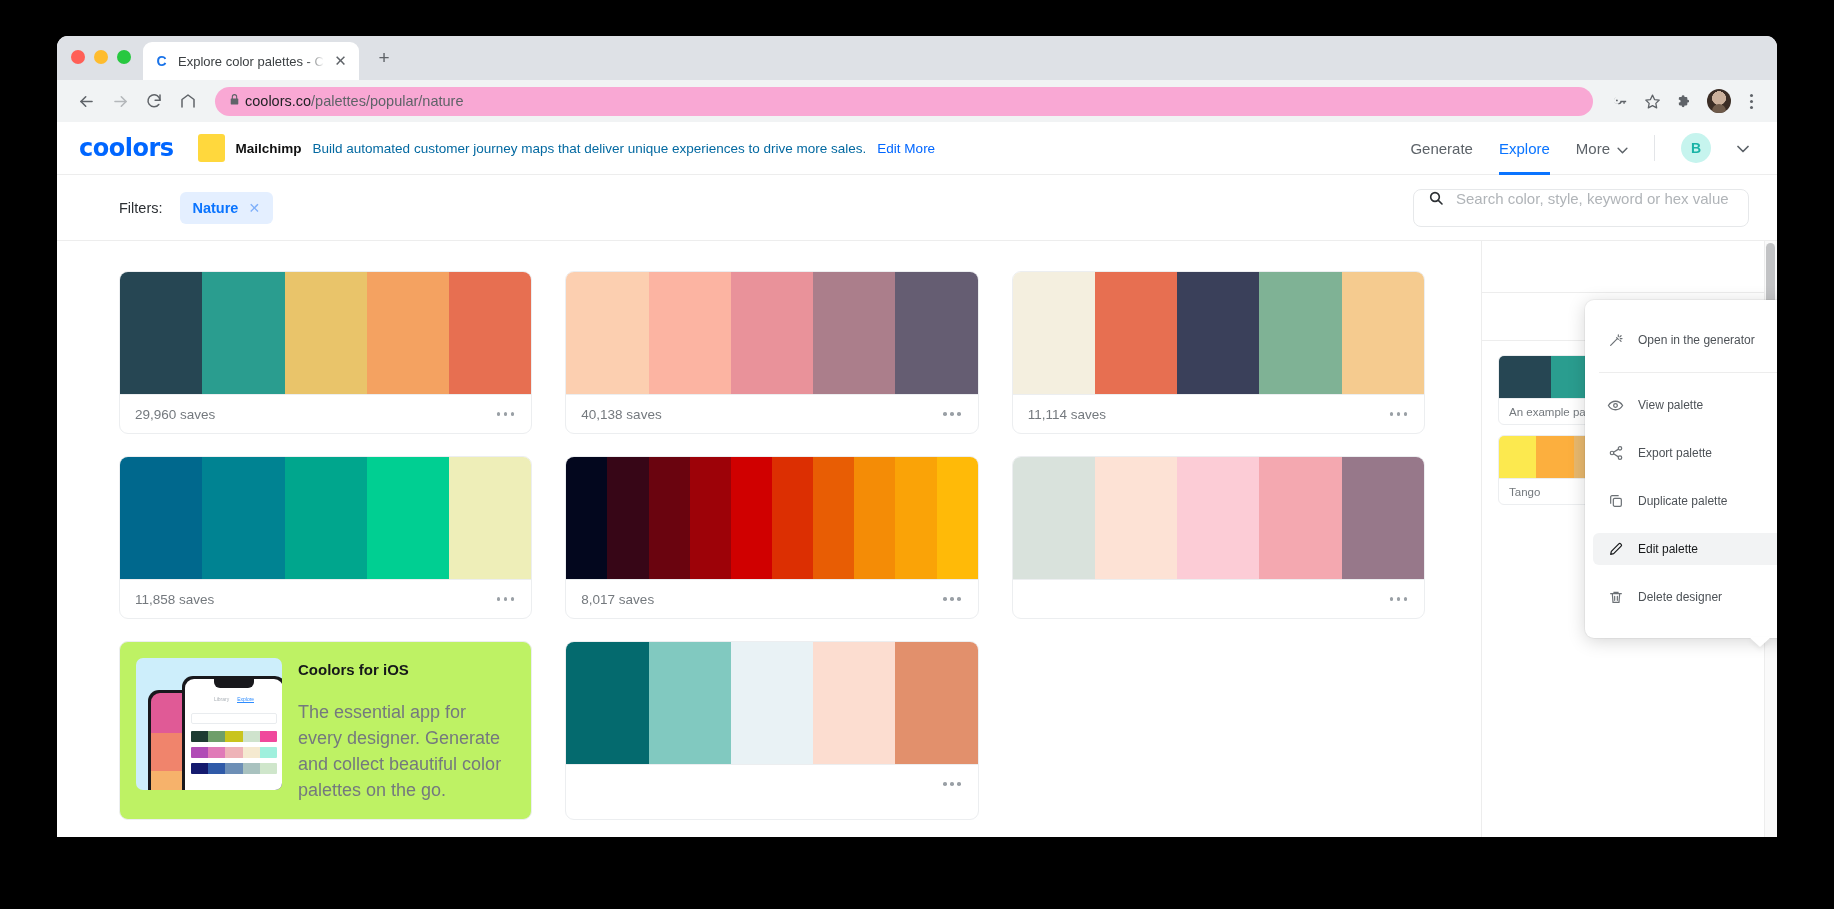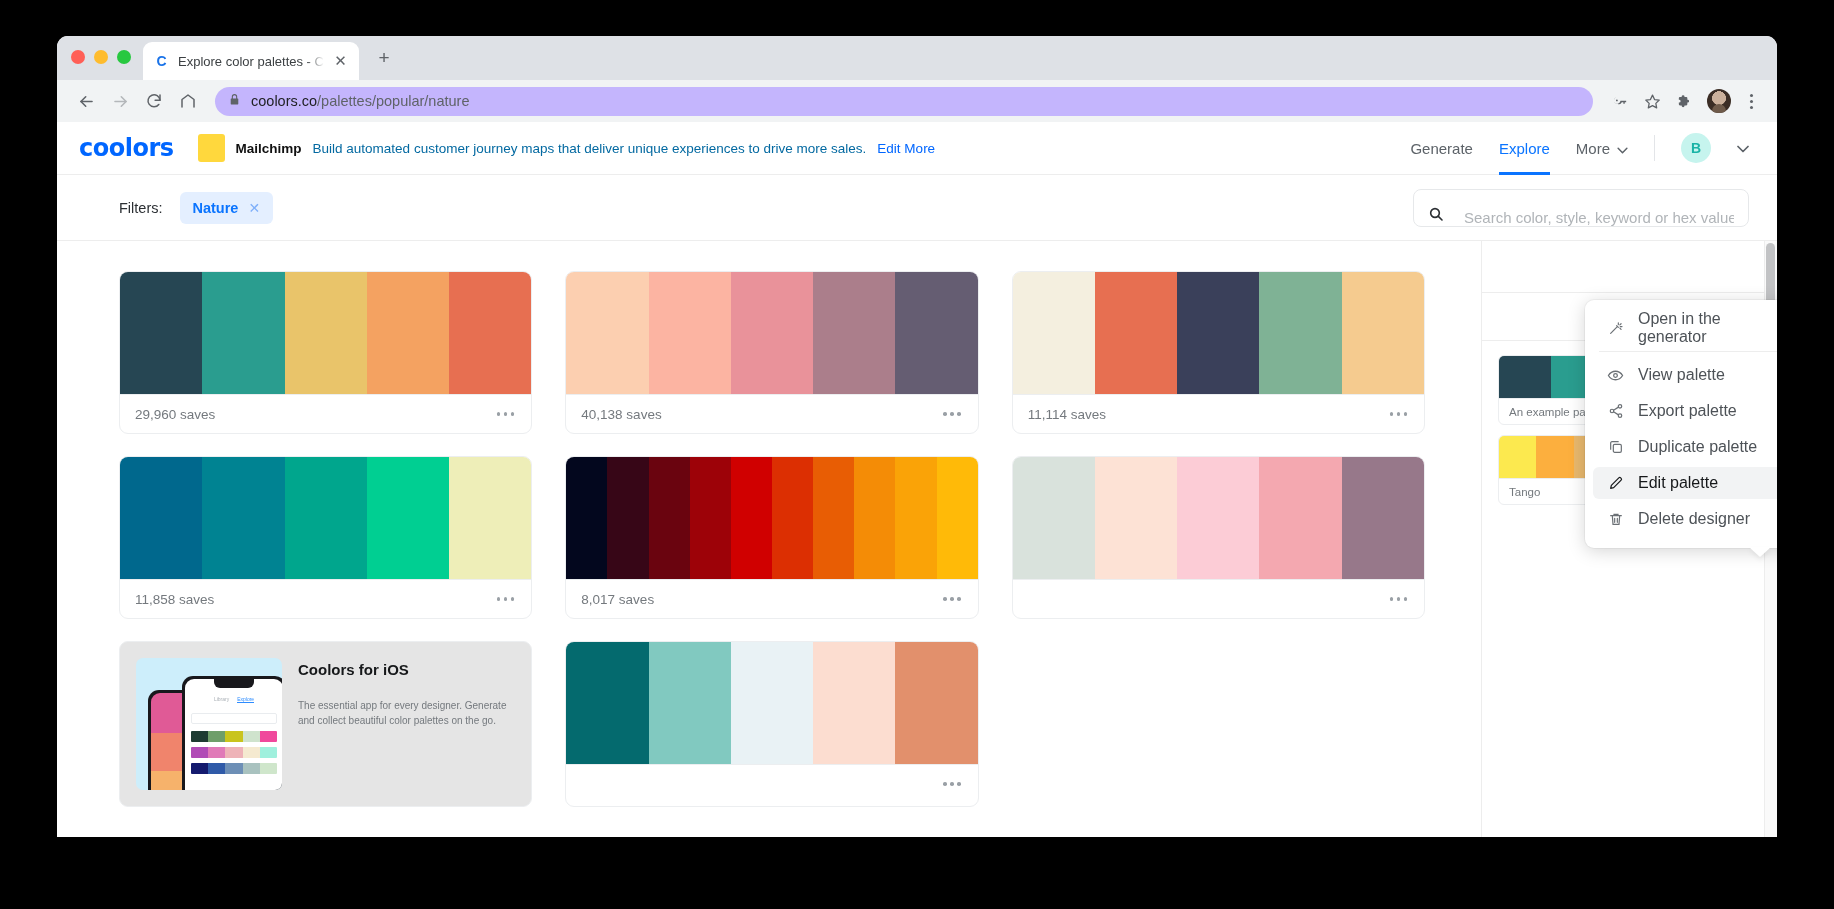--- a/index.html
+++ b/index.html
@@ -108,26 +108,26 @@
     cursor: pointer;
     border-radius: 50%;
   }
   .nav-btn svg { display: block; }
   .nav-btn.disabled { color: #b4b7ba; }
 
   #omnibox {
     flex: 1 1 auto;
     height: 29px;
     margin-left: 8px;
-    background: #c4b5fd;
+    background: #f9a8d4;
     border-radius: 15px;
     display: flex;
     align-items: center;
     padding: 0 13px;
-    gap: 10px;
+    gap: 4px;
     font-size: 14.5px;
     color: #5f6368;
     cursor: text;
   }
   #url-text { color: #5f6368; }
   #url-text b { color: #202124; font-weight: 400; }
 
   #toolbar-right {
     display: flex; align-items: center; gap: 2px;
     margin-left: 8px;
@@ -238,21 +238,21 @@
     cursor: pointer;
   }
   .filter-chip-label { font-size: 14.5px; color: #0a74ff; font-weight: bold; }
   .filter-chip-x { font-size: 14px; color: #7eaffa; cursor: pointer; }
 
   #search-box {
     margin-left: auto;
     width: 336px; height: 38px;
     border: 1px solid #e6e8ea;
     border-radius: 8px;
-    display: flex; align-items: flex-end; gap: 20px;
+    display: flex; align-items: flex-start; gap: 12px;
     padding: 0 14px;
     cursor: text;
   }
   #search-input {
     border: 0; outline: none; flex: 1;
     font-family: "Liberation Sans", sans-serif;
     font-size: 15px; color: #2b2f33;
     background: transparent;
   }
   #search-input::placeholder { color: #b0b4b8; }
@@ -298,21 +298,21 @@
   }
   .dots i { width: 3.5px; height: 3.5px; border-radius: 50%; background: #9aa0a6; display: block; }
 
   
   .promo-card {
     border: 1px solid #eceef0;
     border-radius: 9px;
     display: flex;
     padding: 16px 18px 16px 16px;
     gap: 16px;
-    background: #e5e5e5;
+    background: #bef264;
     overflow: hidden;
   }
   #ios-phone-art {
     width: 146px; height: 132px;
     border-radius: 7px;
     background: #cdeefb;
     position: relative;
     overflow: hidden;
     flex: 0 0 auto;
   }
@@ -344,21 +344,21 @@
     align-items: center; justify-content: center; gap: 8px;
   }
   .mini-top span { font-size: 5px; color: #aab0b6; }
   .mini-top span.act { color: #2d8cff; border-bottom: 1.5px solid #2d8cff; }
   .mini-sel {
     height: 11px; margin: 0 6px 7px; border-radius: 2px;
     border: 1px solid #e9ecef;
   }
   .promo-body { flex: 1 1 auto; padding-top: 3px; }
   #ios-title { font-size: 15px; font-weight: bold; color: #16181a; margin-bottom: 21px; }
-  #ios-desc { font-size: 10px; line-height: 1.45; color: #74797e; }
+  #ios-desc { font-size: 18px; line-height: 1.45; color: #74797e; }
 
   
   #right-sidebar {
     width: 296px;
     border-left: 1px solid #ededed;
     background: #fff;
     flex: 0 0 auto;
     position: relative;
   }
   #sidebar-top-block { height: 52px; border-bottom: 1px solid #ededed; }
@@ -402,23 +402,23 @@
     left: 164px; bottom: -9px;
     border-left: 11px solid transparent;
     border-right: 11px solid transparent;
     border-top: 10px solid #fff;
     filter: drop-shadow(0 3px 2px rgba(0,0,0,0.06));
   }
   .menu-item {
     display: flex; align-items: center; gap: 14px;
     height: 32px;
     padding: 0 14px;
-    margin: 4px 8px;
+    margin: 16px 8px;
     border-radius: 6px;
-    font-size: 16px; color: #4d5257;
+    font-size: 12px; color: #4d5257;
     cursor: pointer;
   }
   .menu-item.highlighted { background: #f2f3f4; color: #16181a; }
   .menu-item .mi-icon { width: 17px; height: 17px; flex: 0 0 auto; display: flex; align-items: center; justify-content: center; }
   .menu-sep { height: 1px; background: #ededed; margin: 7px 14px; }
 </style>
 </head>
 <body>
 
 <div id="browser-window">

